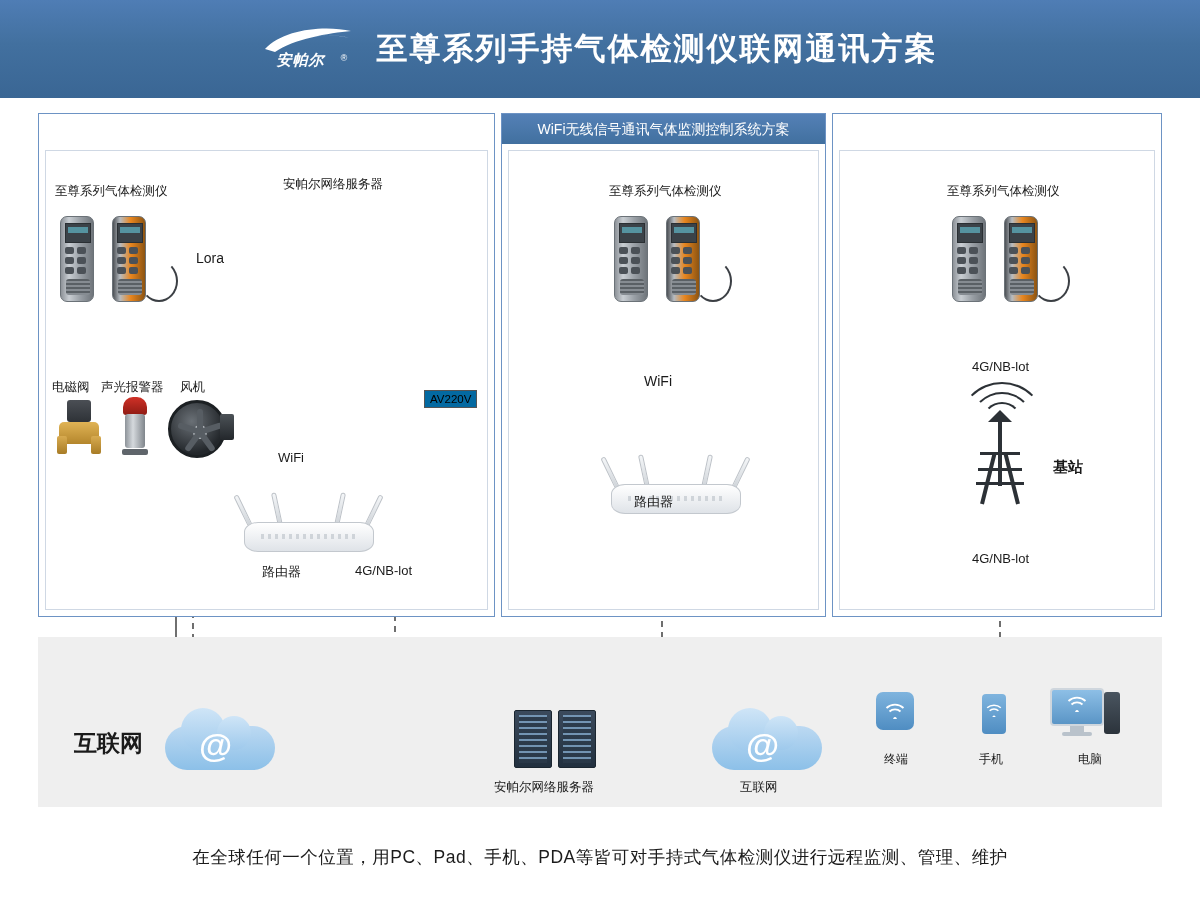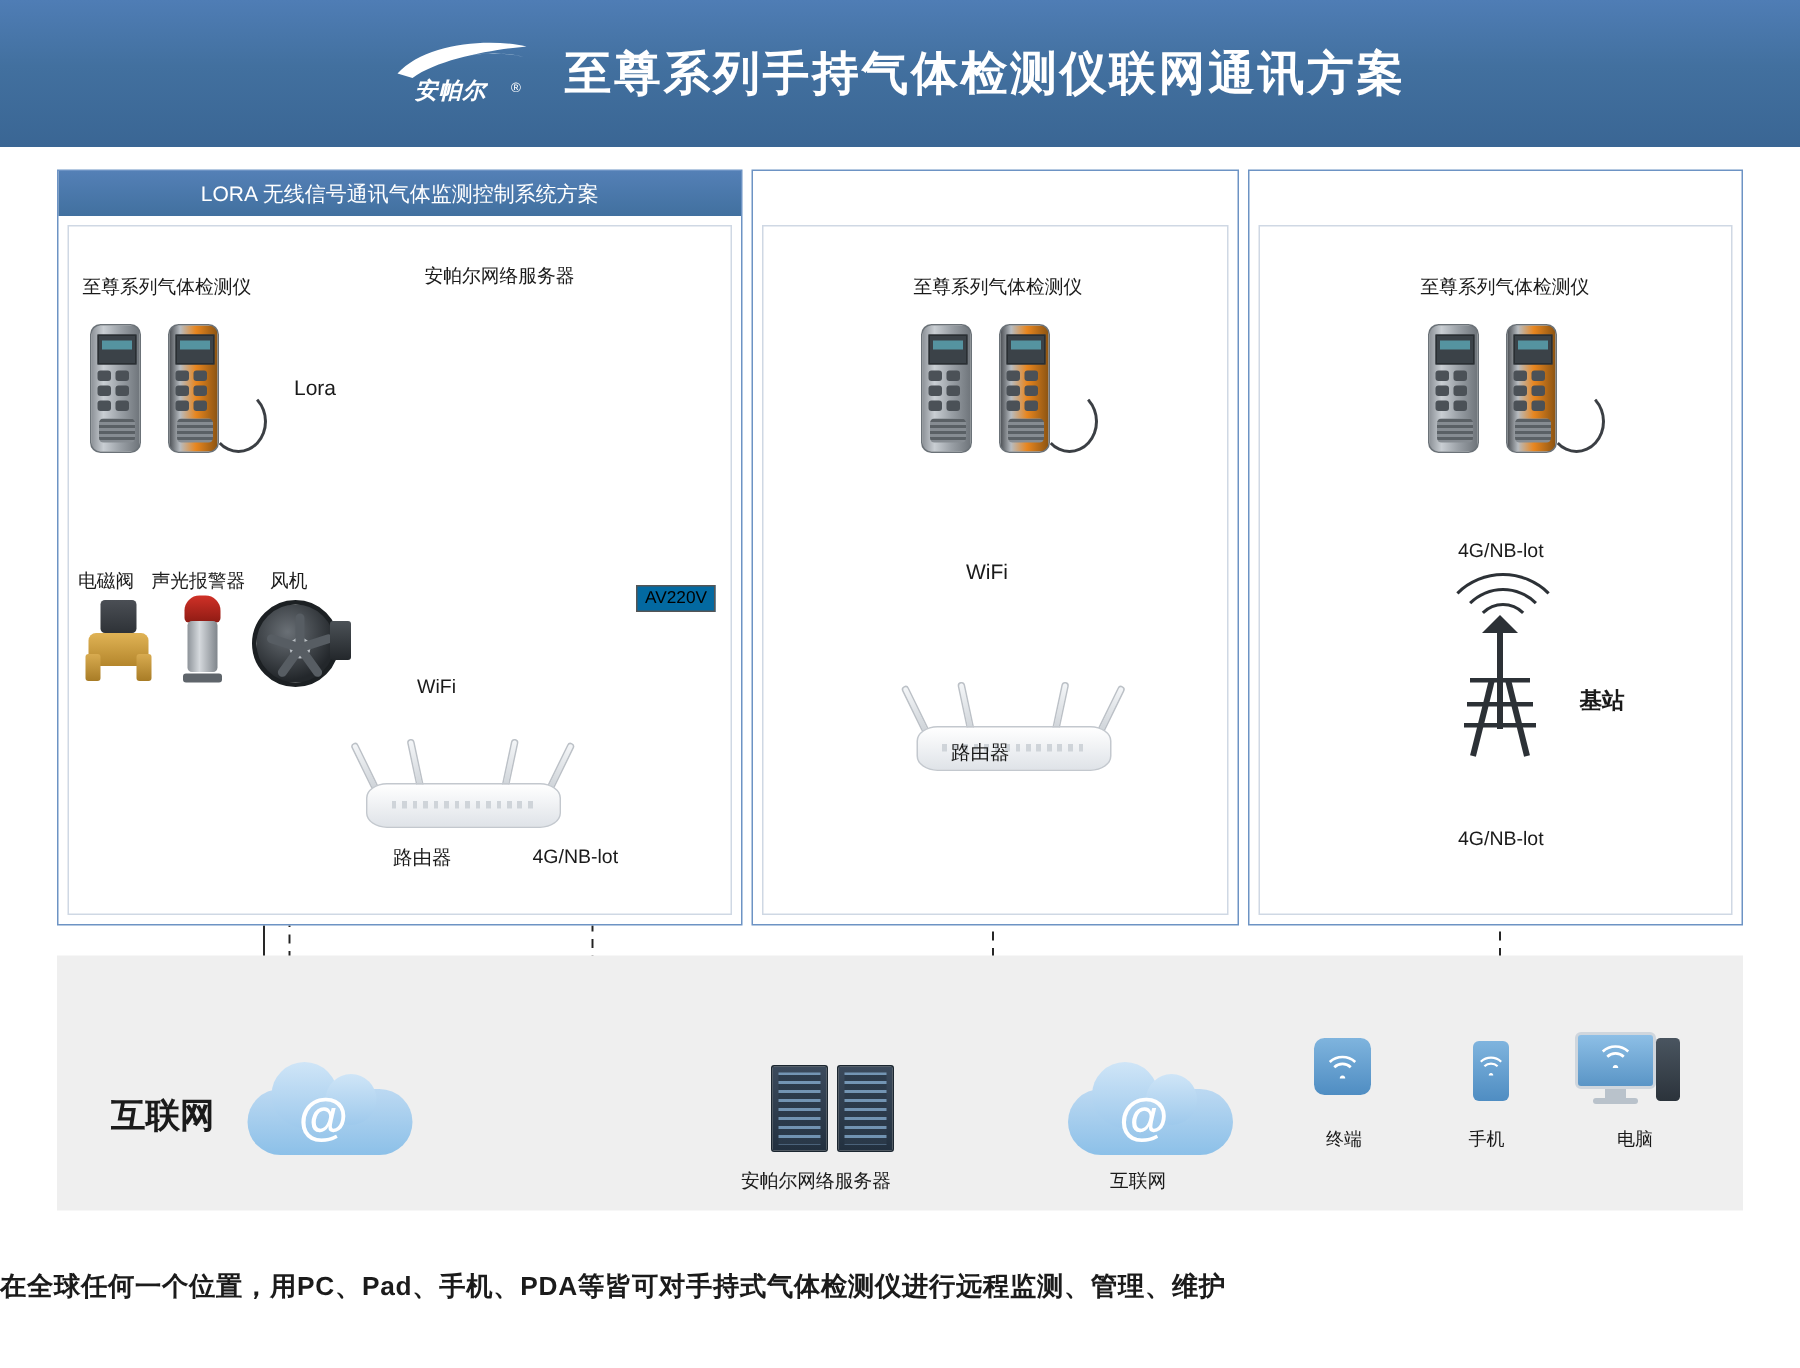--- a/index.html
+++ b/index.html
@@ -560,22 +560,23 @@
     position: absolute;
     left: 17px; top: 8px;
     width: 20px; height: 16px;
   }
 
   
   #footer-note {
     position: absolute;
     left: 0; top: 845px;
     width: 1200px;
+    text-align: center;
     font-size: 17.5px;
-    font-weight: bold;
+    font-weight: normal;
     color: #1b1b1b;
     letter-spacing: .5px;
   }
 
   
   #wires {
     position: absolute;
     left: 0; top: 0;
     width: 1200px; height: 912px;
     pointer-events: none;
@@ -641,21 +642,20 @@
     <line x1="1000" y1="500" x2="1000" y2="712" stroke="#222" stroke-width="1.3" stroke-dasharray="6 5"></line>
 
     <line x1="250" y1="742" x2="512" y2="742" stroke="#222" stroke-width="1.3" stroke-dasharray="6 5"></line>
     <line x1="600" y1="742" x2="712" y2="742" stroke="#222" stroke-width="1.3" stroke-dasharray="6 5"></line>
     <line x1="818" y1="742" x2="878" y2="742" stroke="#222" stroke-width="1.3" stroke-dasharray="6 5"></line>
     <line x1="916" y1="742" x2="978" y2="742" stroke="#222" stroke-width="1.3" stroke-dasharray="6 5"></line>
     <line x1="1012" y1="742" x2="1050" y2="742" stroke="#222" stroke-width="1.3" stroke-dasharray="6 5"></line>
   </svg>
 
   <div class="panel" id="panel-lora">
-    <div class="panel-title">LORA 无线信号通讯气体监测控制系统方案</div>
     <div class="panel-body"></div>
   </div>
 
   <div class="lbl" style="left:55px; top:183px;">至尊系列气体检测仪</div>
   <div class="lbl" style="left:283px; top:176px;">安帕尔网络服务器</div>
 
   <div class="detector" style="left:60px; top:216px;">
     <div class="body">
         <div class="screen"></div>
       <div class="keys">
@@ -724,20 +724,21 @@
     <div class="ant a1"></div>
       <div class="ant a2"></div>
       <div class="ant a3"></div>
       <div class="ant a4"></div>
     <div class="base"></div>
   </div>
   <div class="lbl" style="left:262px; top:563px; font-size:13px;">路由器</div>
   <div class="lbl" style="left:355px; top:563px; font-size:13px;">4G/NB-lot</div>
 
   <div class="panel" id="panel-wifi">
+    <div class="panel-title">WiFi无线信号通讯气体监测控制系统方案</div>
     <div class="panel-body"></div>
   </div>
 
   <div class="lbl" style="left:609px; top:183px;">至尊系列气体检测仪</div>
   <div class="detector" style="left:614px; top:216px;">
     <div class="body">
         <div class="screen"></div>
       <div class="keys">
           <i style="left:0;top:0"></i>
           <i style="left:12px;top:0"></i>

